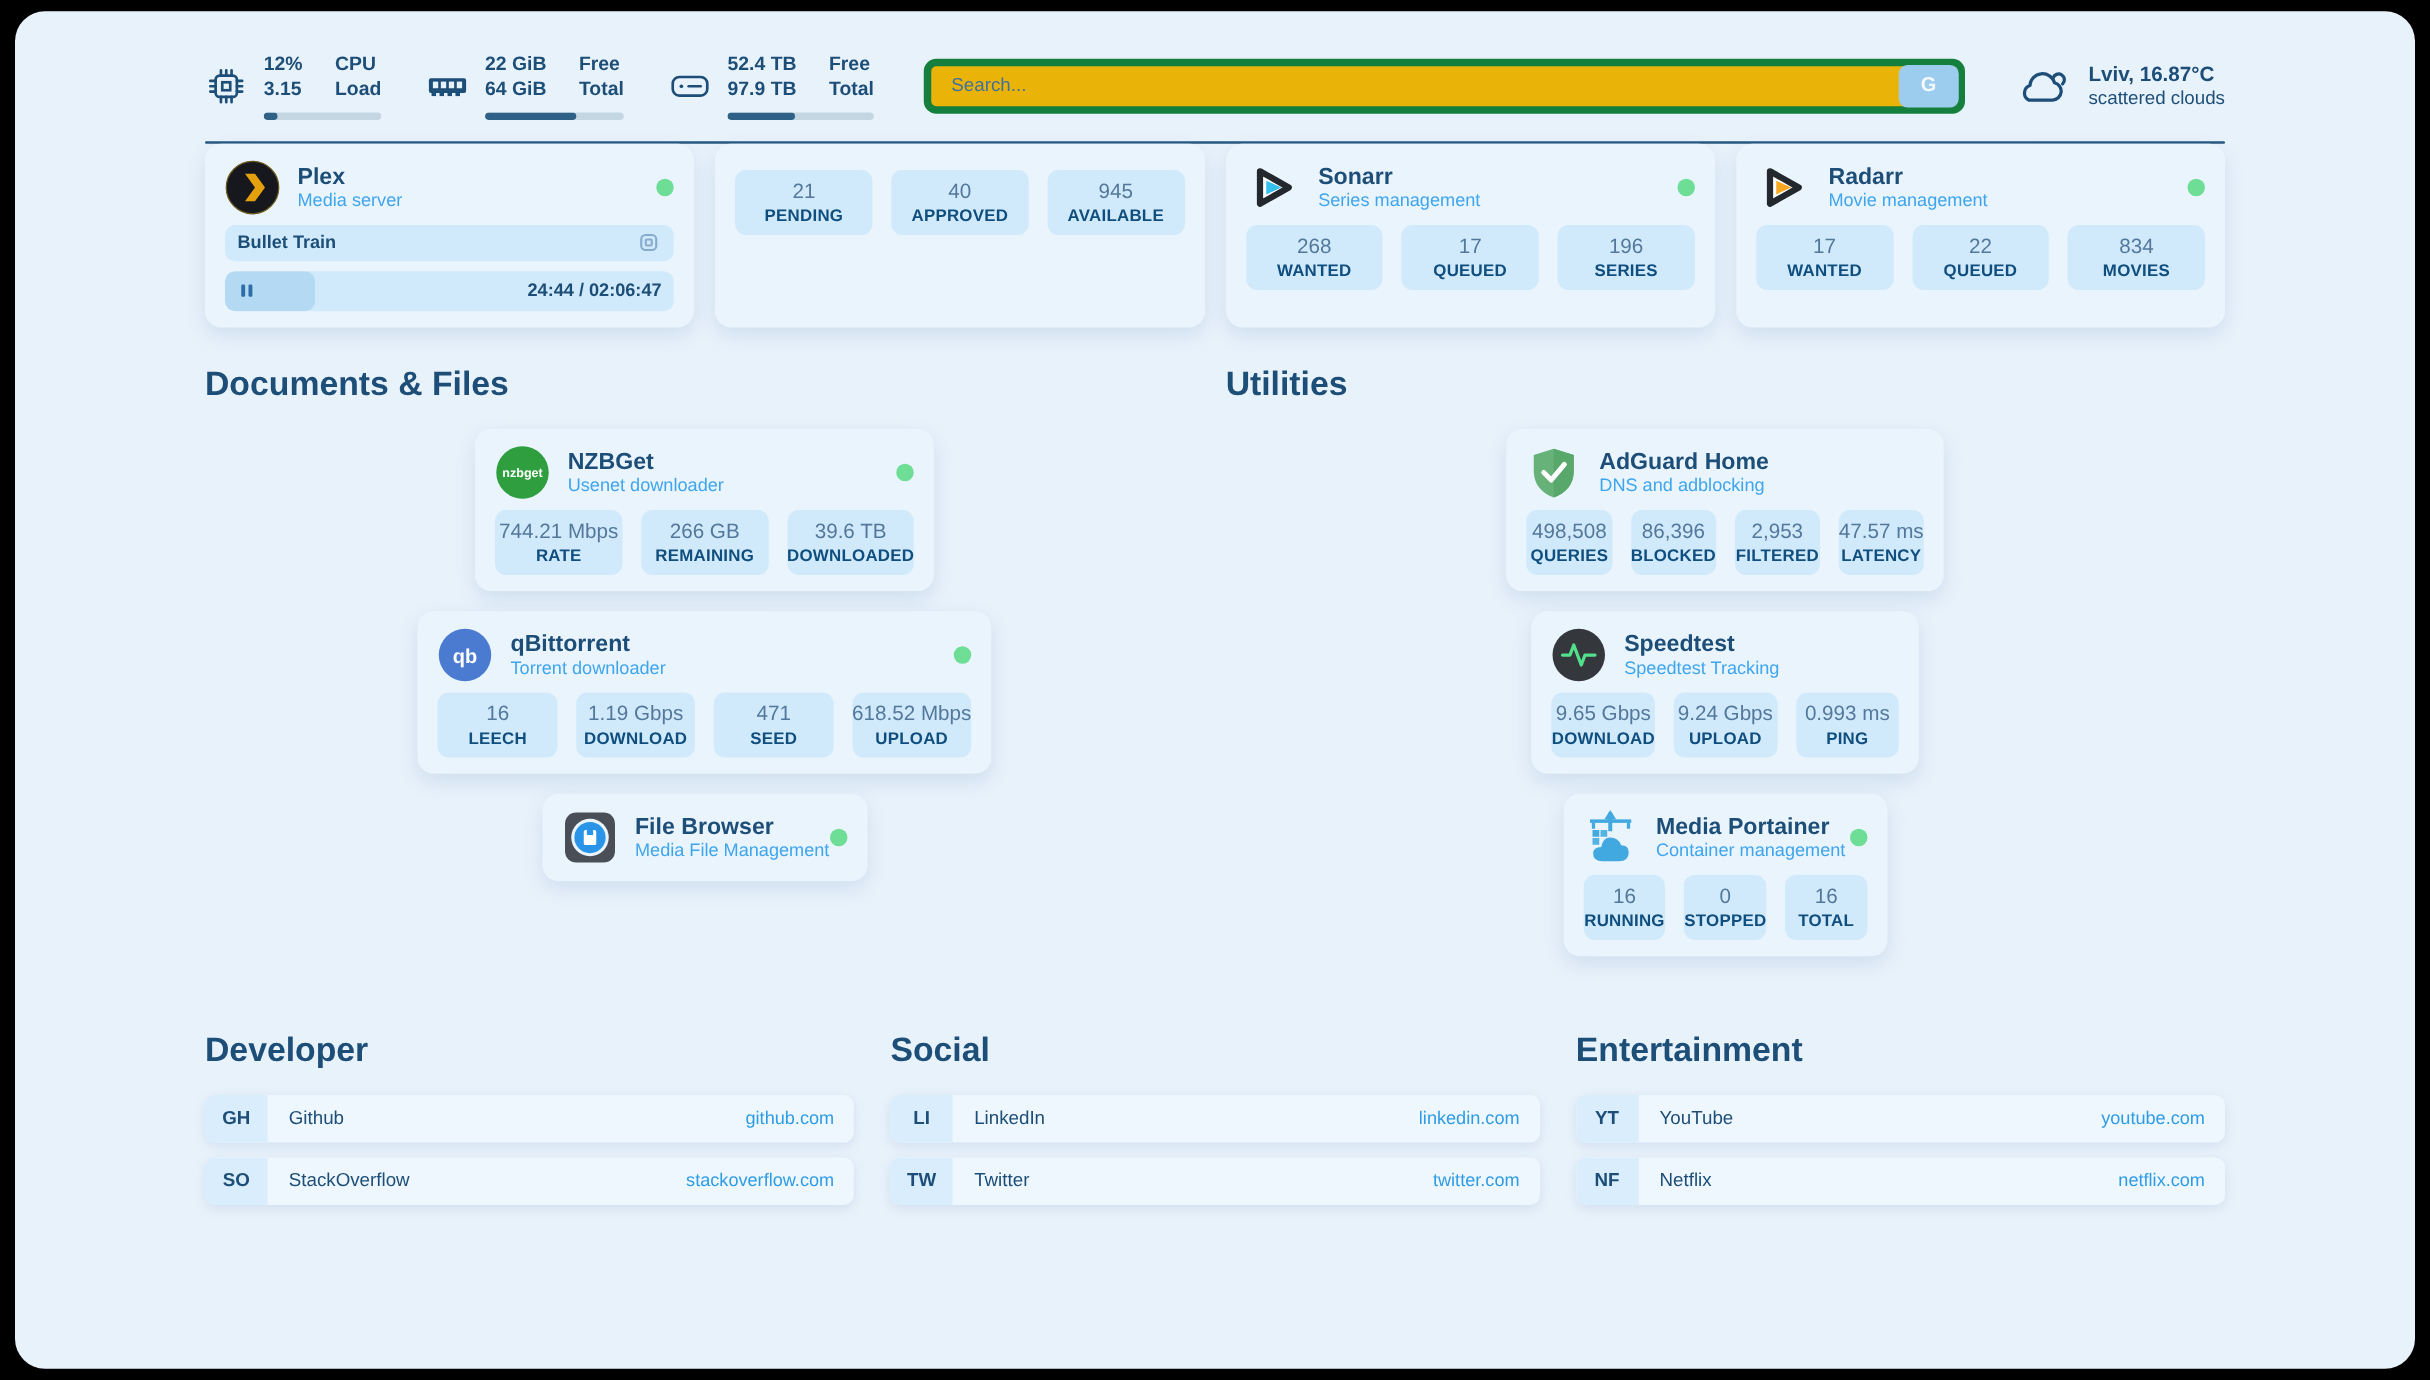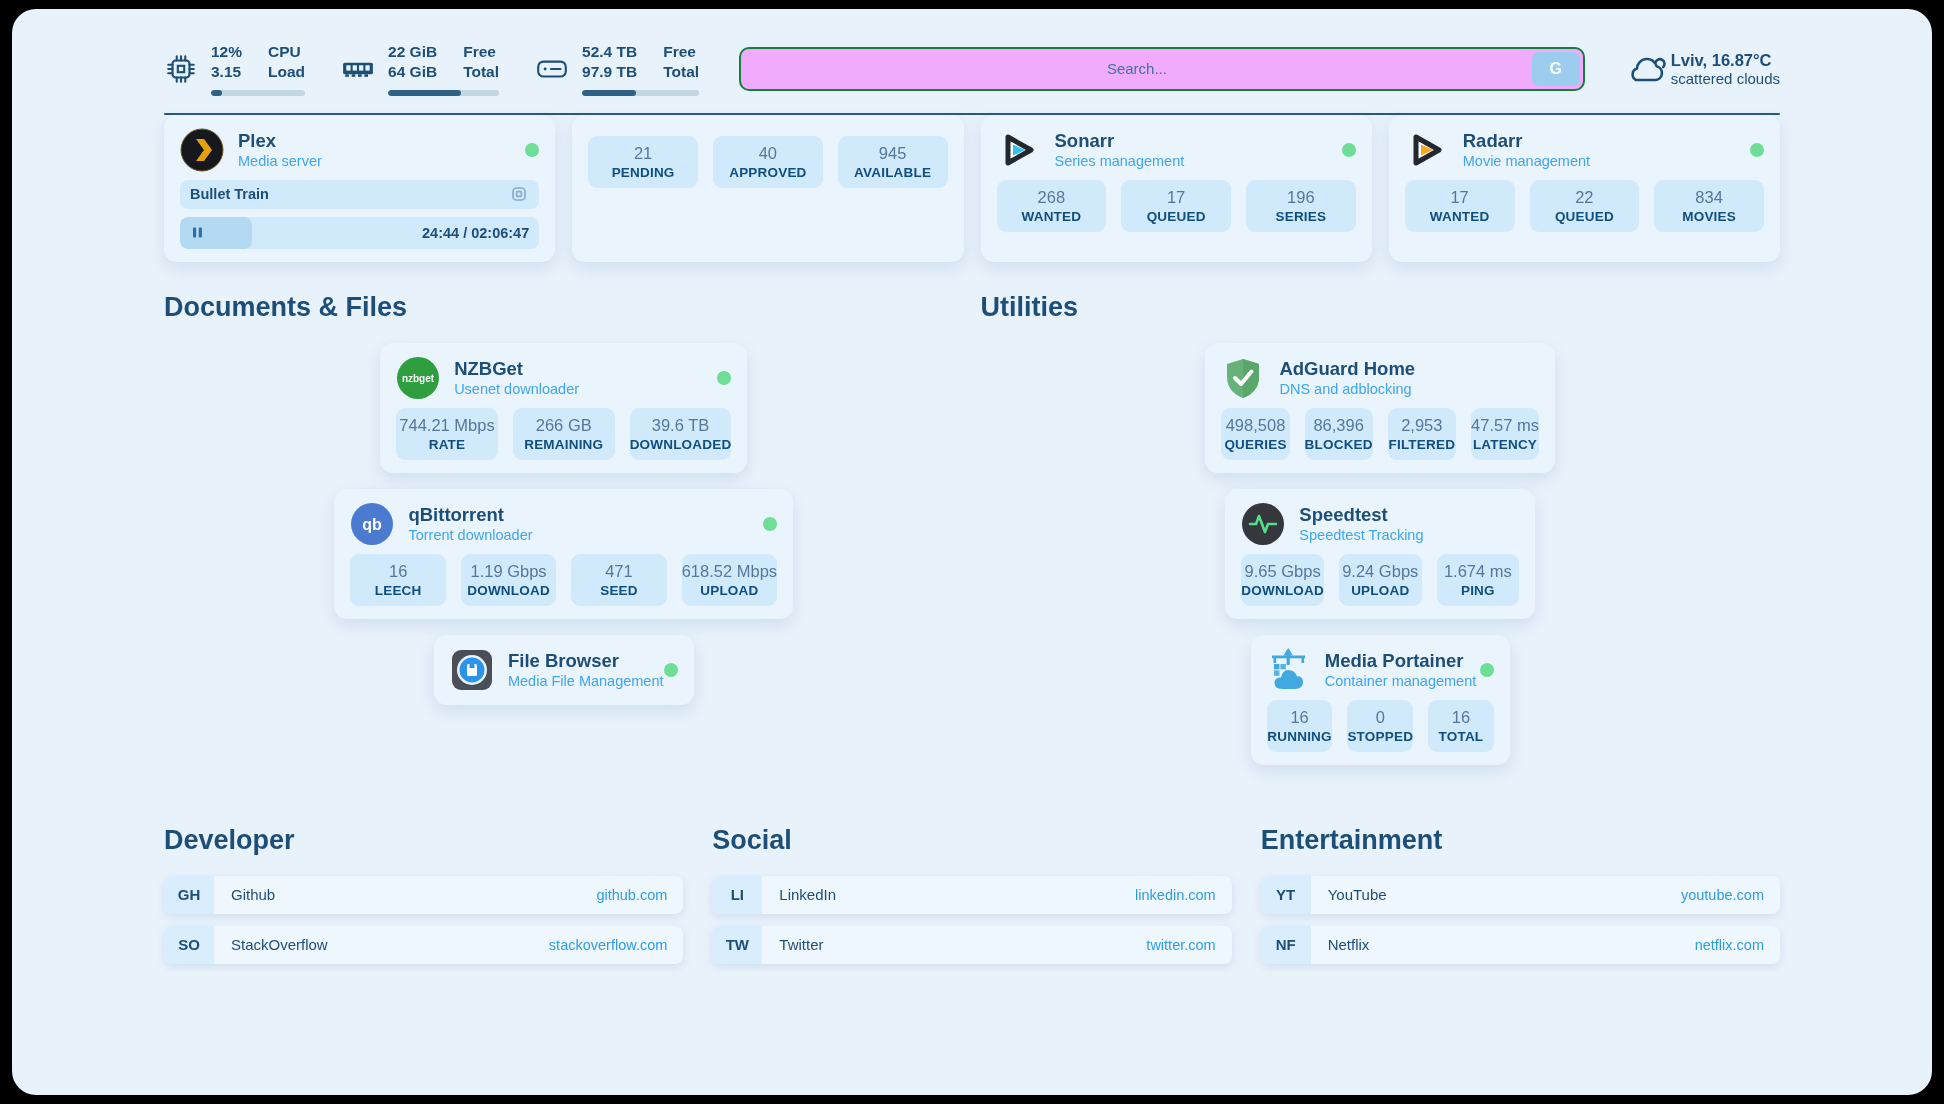--- a/index.html
+++ b/index.html
@@ -14,29 +14,29 @@
   .sysstats { display:flex; gap:36px; align-items:center; }
   .sysstat { display:flex; gap:13px; align-items:center; }
   .sysstat-icon { width:34px; height:34px; display:flex; flex:none; }
   .sysstat-icon svg { width:100%; height:100%; }
   .sysstat-text { display:flex; gap:26px; font-size:15.5px; color:#1d4e78; font-weight:600; line-height:1.32; }
   .sysstat-col { display:flex; flex-direction:column; }
   .sysbar { margin-top:7px; height:6px; background:#c3d6e2; border-radius:3px; overflow:hidden; }
   .sysbar-fill { height:100%; background:#2e6185; border-radius:3px; }
 
   .search-wrap { flex:1; margin:0 40px; position:relative; }
-  .search-input { width:100%; height:44px; border:2px solid #15803d; border-radius:10px;
-                  background:#f0abfc; font:15px "Liberation Sans",sans-serif; color:#1d4e78;
-                  padding:0 66px 0 16px; outline:none;text-align:center; }
+  .search-input { width:100%; height:44px; border:6px solid #15803d; border-radius:10px;
+                  background:#eab308; font:15px "Liberation Sans",sans-serif; color:#1d4e78;
+                  padding:0 66px 0 16px; outline:none; }
   .search-input::placeholder { color:#42719c; }
   .search-btn { position:absolute; top:5px; right:5px; bottom:5px; width:48px; background:#9dcdee;
                 border-radius:7px; display:flex; align-items:center; justify-content:center;
                 color:#f4faff; font-size:16px; font-weight:700; cursor:pointer; }
 
-  .weather { display:flex; align-items:center; }
+  .weather { display:flex; align-items:center; gap:13px; }
   .weather-icon { width:46px; height:36px; flex:none; }
   .weather-line1 { font-size:16.5px; font-weight:700; color:#1d4e78; }
   .weather-line2 { font-size:15px; color:#1d4e78; }
 
   .divider { margin-top:17px; height:2px; background:#26577f; border-radius:1px; }
 
   
   .section-title { font-size:27px; font-weight:700; color:#1d4e78; }
   .media-title { margin:57px 0 20px; }
   .media-grid { display:grid; grid-template-columns:repeat(4,1fr); gap:17px; }
@@ -456,21 +456,21 @@
         <div class="stats-row cols-3">
           <div class="stat-box">
             <div class="stat-value">9.65 Gbps</div>
             <div class="stat-label">DOWNLOAD</div>
           </div>
           <div class="stat-box">
             <div class="stat-value">9.24 Gbps</div>
             <div class="stat-label">UPLOAD</div>
           </div>
           <div class="stat-box">
-            <div class="stat-value">1.674 ms</div>
+            <div class="stat-value">0.993 ms</div>
             <div class="stat-label">PING</div>
           </div>
         </div>
       </div>
 
       <div class="card">
         <div class="card-head">
           <span class="app-icon">
             <svg viewBox="0 0 44 44">
               <g fill="#42a9e0">

